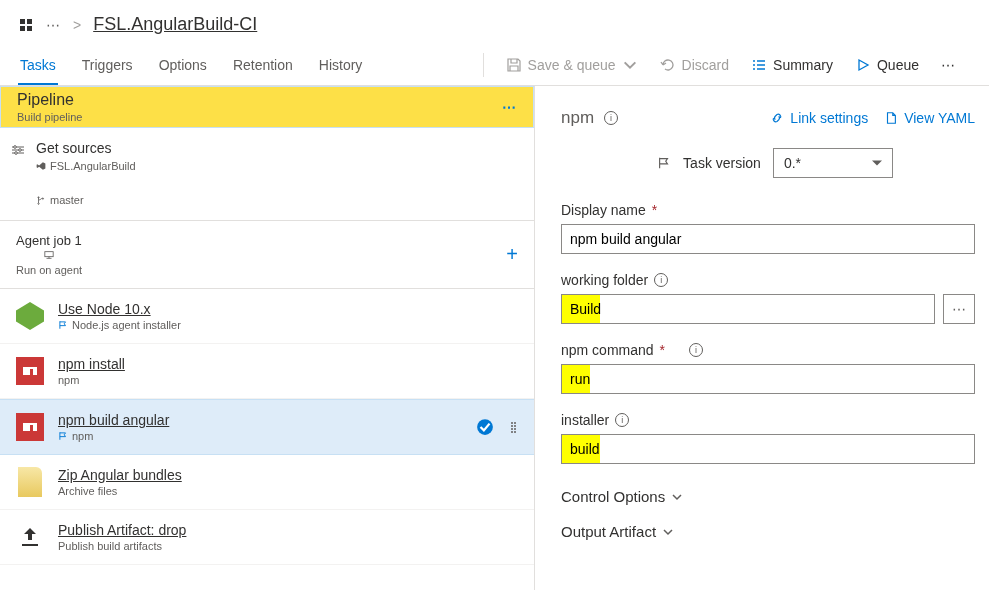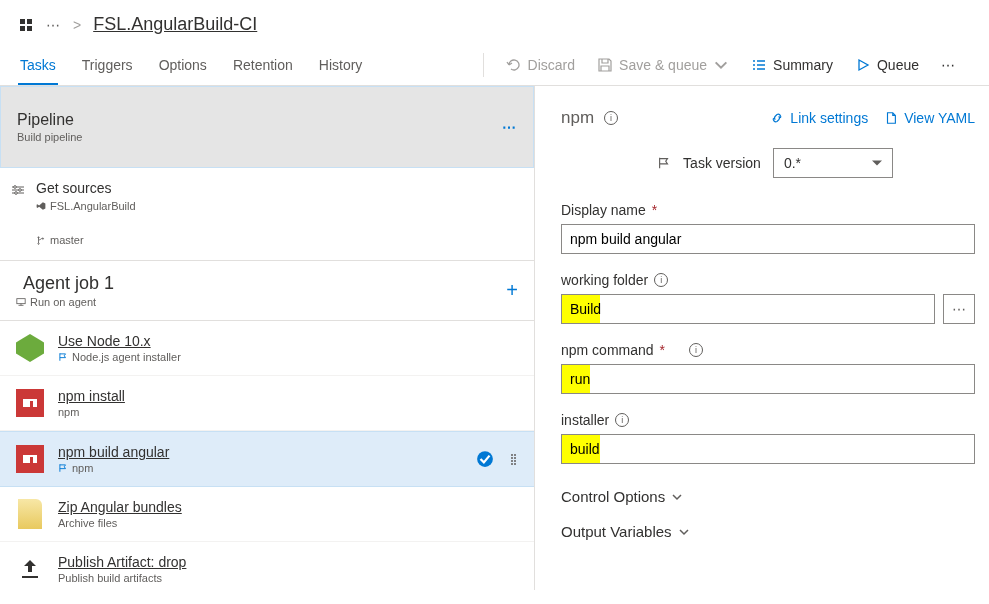--- a/index.html
+++ b/index.html
@@ -14,32 +14,32 @@
   .tab { padding: 12px 2px 10px; color: #605e5c; cursor: pointer; border-bottom: 2px solid transparent; }
   .tab.active { color: #0078d4; border-bottom-color: #0078d4; font-weight: 400; }
   .toolbar { display: flex; align-items: center; gap: 6px; margin-left: auto; padding-right: 8px; }
   .toolbar-sep { width: 1px; height: 24px; background: #e1dfdd; margin: 0 8px; }
   .toolbar-btn { display: flex; align-items: center; gap: 6px; padding: 6px 8px; color: #a19f9d; cursor: pointer; }
   .toolbar-btn.enabled { color: #323130; }
   .toolbar-btn svg { width: 16px; height: 16px; }
   .main { display: flex; height: calc(604px - 100px); }
   .left-panel { width: 535px; border-right: 1px solid #e1dfdd; overflow-y: auto; }
   .right-panel { flex: 1; padding: 22px 0 0 26px; overflow-y: auto; }
-  .pipeline-header { background: #e5e5e5; border: 1px solid #c7e0f4; padding: 24px 16px; display: flex; align-items: center; justify-content: space-between; }
+  .pipeline-header { background: #fde047; border: 1px solid #c7e0f4; padding: 4px 16px; display: flex; align-items: center; justify-content: space-between; }
   .pipeline-header .title { font-size: 16px; color: #323130; }
   .pipeline-header .subtitle { font-size: 11px; color: #605e5c; margin-top: 2px; }
   .pipeline-header .more { color: #0078d4; letter-spacing: 1px; cursor: pointer; font-weight: bold; }
   .get-sources { padding: 12px 16px 14px 10px; display: flex; gap: 10px; align-items: flex-start; }
   .get-sources .icon { width: 16px; margin-top: 2px; color: #605e5c; }
   .get-sources .title { font-size: 14px; color: #323130; }
   .get-sources .meta { display: flex; gap: 22px; margin-top: 4px; font-size: 11px; color: #605e5c; flex-direction: column; }
   .get-sources .meta span { display: inline-flex; align-items: center; gap: 4px; }
   .job-header { border-top: 1px solid #e1dfdd; border-bottom: 1px solid #e1dfdd; padding: 12px 16px; display: flex; align-items: center; justify-content: space-between; }
-  .job-header .title { font-size: 18px; margin-left: 7px; }
-  .job-header .subtitle { font-size: 11px; color: #605e5c; margin-top: 2px; display: flex; align-items: center; gap: 4px; }
+  .job-header .title { font-size: 13px; }
+  .job-header .subtitle { font-size: 11px; color: #605e5c; margin-top: 2px; display: flex; align-items: center; gap: 4px; flex-direction: column; }
   .job-header .plus { font-size: 20px; color: #0078d4; cursor: pointer; font-weight: 300; }
   .task { display: flex; align-items: center; gap: 14px; padding: 12px 16px; border-bottom: 1px solid #f3f2f1; cursor: pointer; }
   .task.selected { background: #deecf9; border: 1px solid #c7e0f4; border-left: none; border-right: none; }
   .task-icon { width: 28px; height: 28px; display: flex; align-items: center; justify-content: center; flex-shrink: 0; }
   .task-body { flex: 1; }
   .task-title { font-size: 14px; color: #323130; text-decoration: underline; }
   .task-sub { font-size: 11px; color: #605e5c; margin-top: 2px; display: flex; align-items: center; gap: 4px; }
   .task-flag { color: #0078d4; }
   .task-check { color: #0078d4; }
   .task-grip { color: #605e5c; width: 10px; display: flex; flex-direction: column; gap: 1px; align-items: center; cursor: grab; }
@@ -91,32 +91,32 @@
     <div class="tab active">Tasks</div>
     <div class="tab">Triggers</div>
     <div class="tab">Options</div>
     <div class="tab">Retention</div>
     <div class="tab">History</div>
   </div>
   <div class="toolbar">
     <div class="toolbar-sep"></div>
     <div class="toolbar-btn">
       <svg viewBox="0 0 16 16">
-          <path fill="none" stroke="currentColor" stroke-width="1.3" d="M3 8a5 5 0 1 1 2 4M3 8l-2-3M3 8l3-2"></path>
-        </svg>
-      <span>Discard</span>
-    </div>
-    <div class="toolbar-btn">
-      <svg viewBox="0 0 16 16">
           <path fill="none" stroke="currentColor" stroke-width="1.2" d="M2 2h10l2 2v10H2z M5 2v4h6V2 M4 14v-5h8v5"></path>
         </svg>
       <span>Save &amp; queue</span>
       <svg viewBox="0 0 12 12">
           <path fill="none" stroke="currentColor" stroke-width="1.5" d="M2 4l4 4 4-4"></path>
         </svg>
+    </div>
+    <div class="toolbar-btn">
+      <svg viewBox="0 0 16 16">
+          <path fill="none" stroke="currentColor" stroke-width="1.3" d="M3 8a5 5 0 1 1 2 4M3 8l-2-3M3 8l3-2"></path>
+        </svg>
+      <span>Discard</span>
     </div>
     <div class="toolbar-btn enabled">
       <svg viewBox="0 0 16 16" style="color:#0078d4">
           <path stroke="currentColor" stroke-width="1.5" d="M2 4h2M6 4h8M2 8h2M6 8h8M2 12h2M6 12h8"></path>
         </svg>
       <span>Summary</span>
     </div>
     <div class="toolbar-btn enabled">
       <svg viewBox="0 0 16 16" style="color:#0078d4">
           <path fill="none" stroke="currentColor" stroke-width="1.3" d="M4 3l9 5-9 5z"></path>
@@ -351,19 +351,19 @@
       <input class="field-input hl" style="--hlw: 38px;" value="build">
     </div>
 
     <div class="collapsible">
       <span>Control Options</span>
       <svg viewBox="0 0 12 12">
           <path fill="none" stroke="#605e5c" stroke-width="1.5" d="M2 4l4 4 4-4"></path>
         </svg>
     </div>
     <div class="collapsible">
-      <span>Output Variables</span>
+      <span>Output Artifact</span>
       <svg viewBox="0 0 12 12">
           <path fill="none" stroke="#605e5c" stroke-width="1.5" d="M2 4l4 4 4-4"></path>
         </svg>
     </div>
   </div>
 </div>
 
 </body></html>

